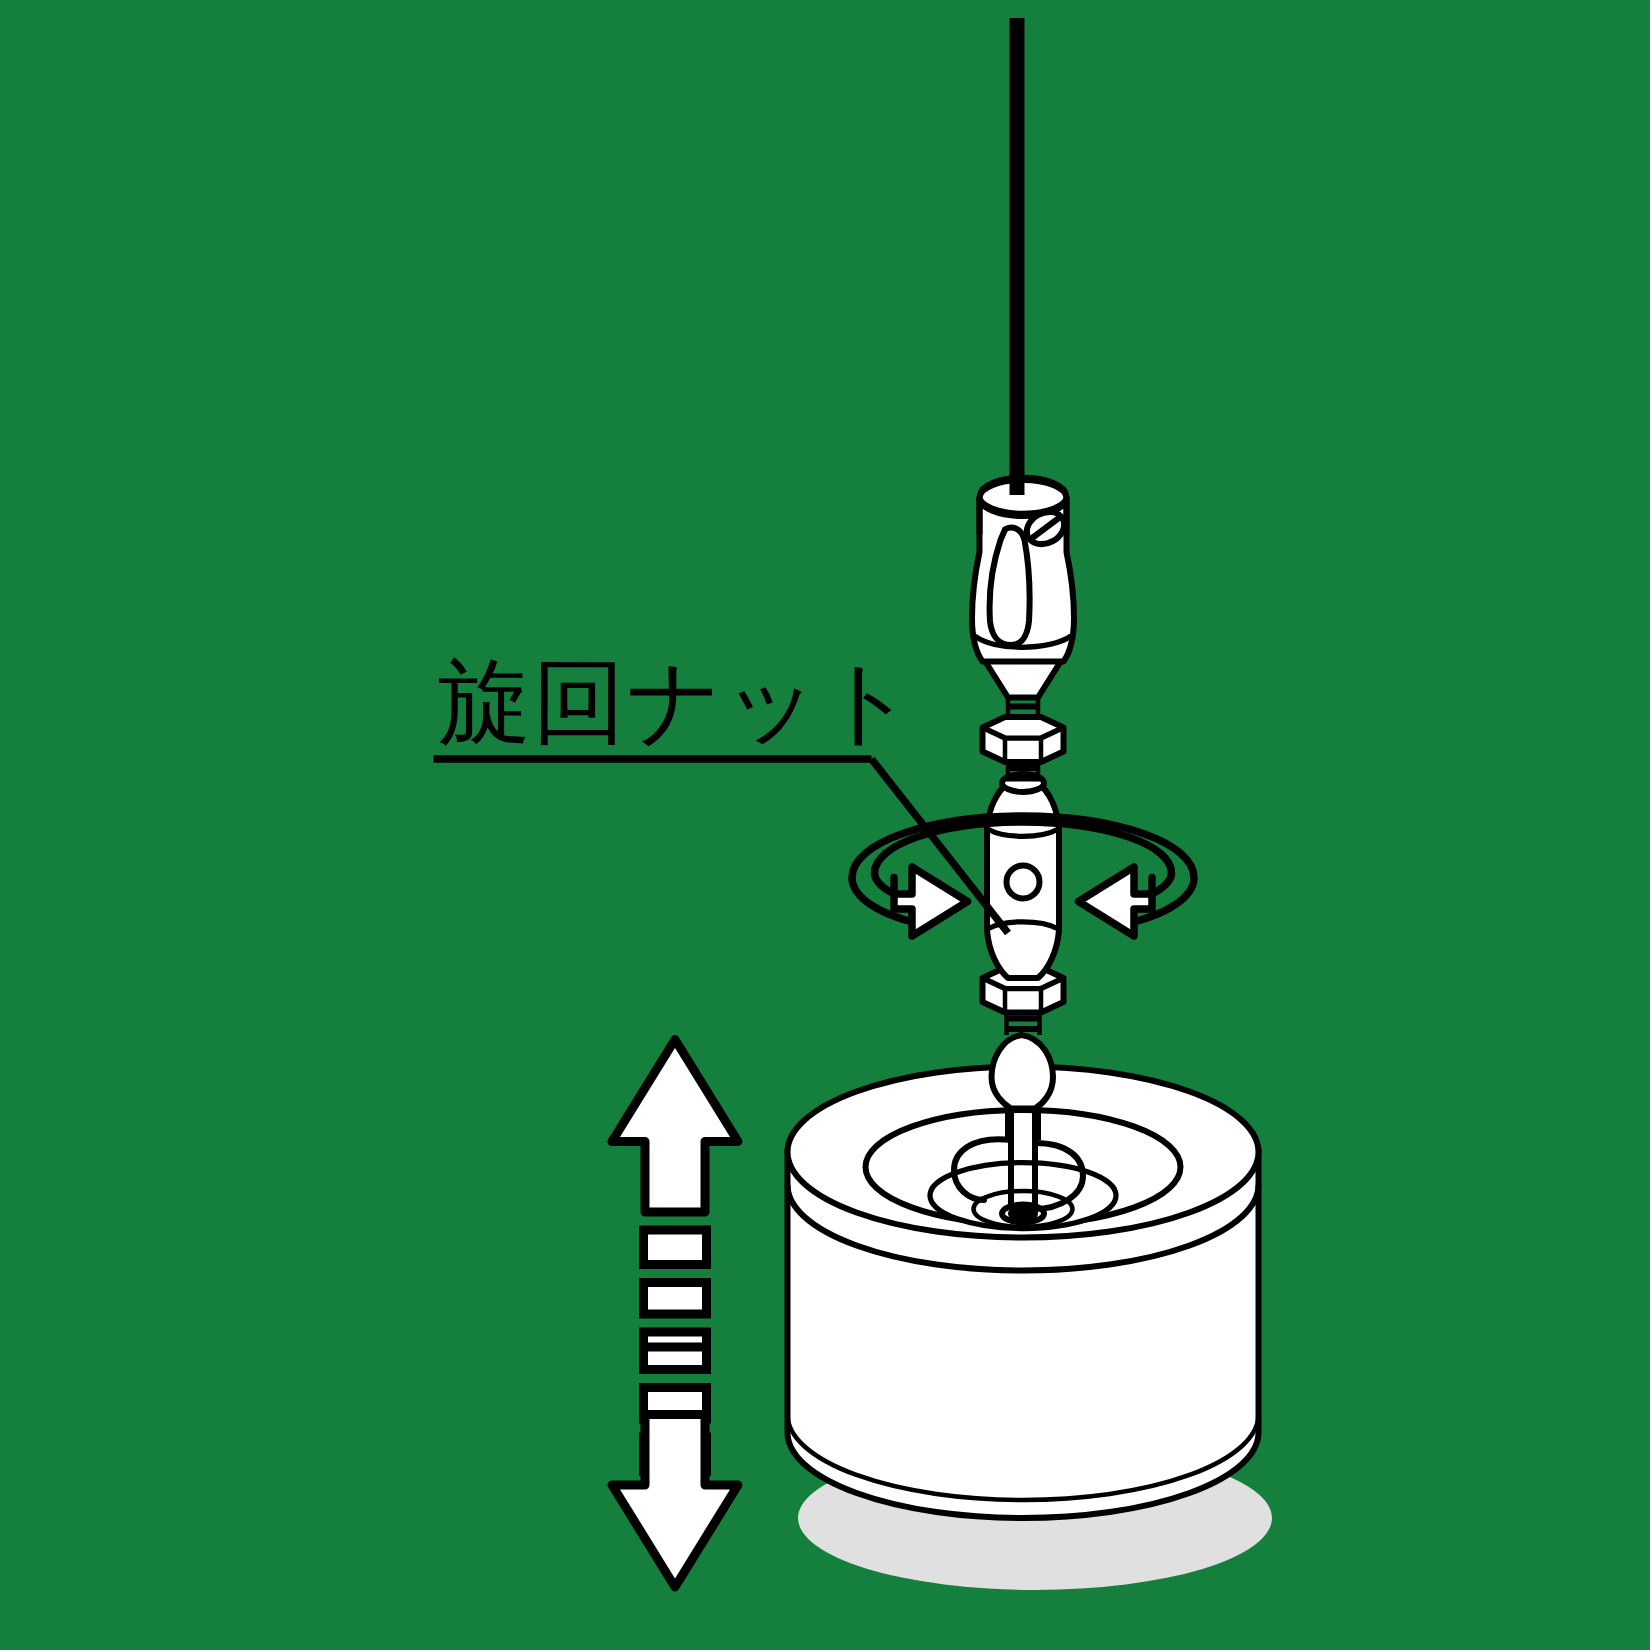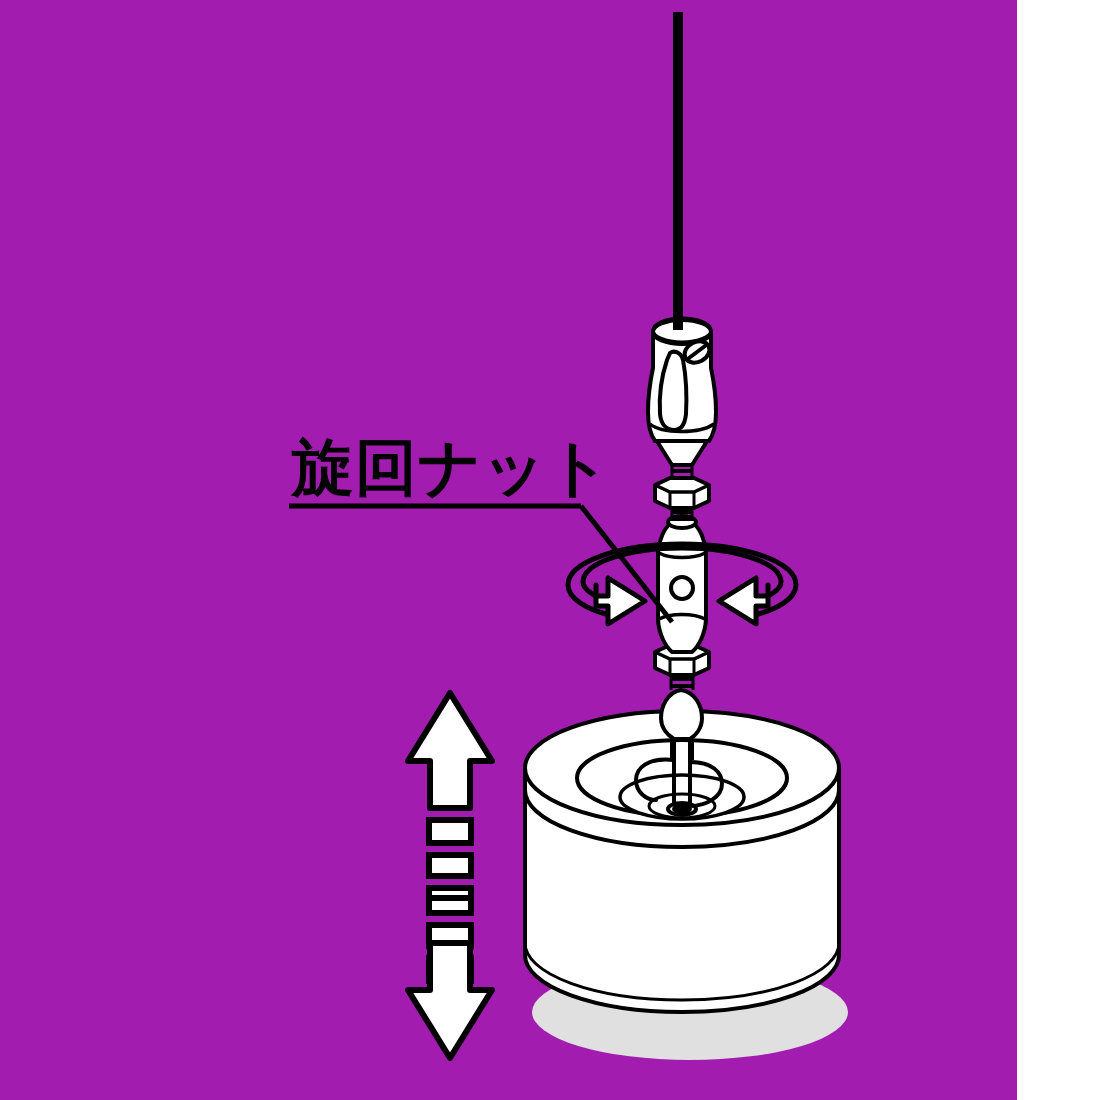--- a/index.html
+++ b/index.html
@@ -8,24 +8,23 @@
     background: #ffffff;
   }
   body {
     width: 1100px;
     height: 1100px;
     font-family: "Liberation Sans", sans-serif;
     overflow: hidden;
   }
   #stage {
     position: relative;
-    width: 1017px;
+    width: 1100px;
     height: 1100px;
-    background: #a21caf;
-    font-weight: bold;
+    background: #15803d;
   }
   #diagram {
     display: block;
     width: 1100px;
     height: 1100px;
   }
   .label-text {
     font-family: "DejaVu Sans", "Liberation Sans", sans-serif;
     font-size: 62px;
     fill: #000000;

